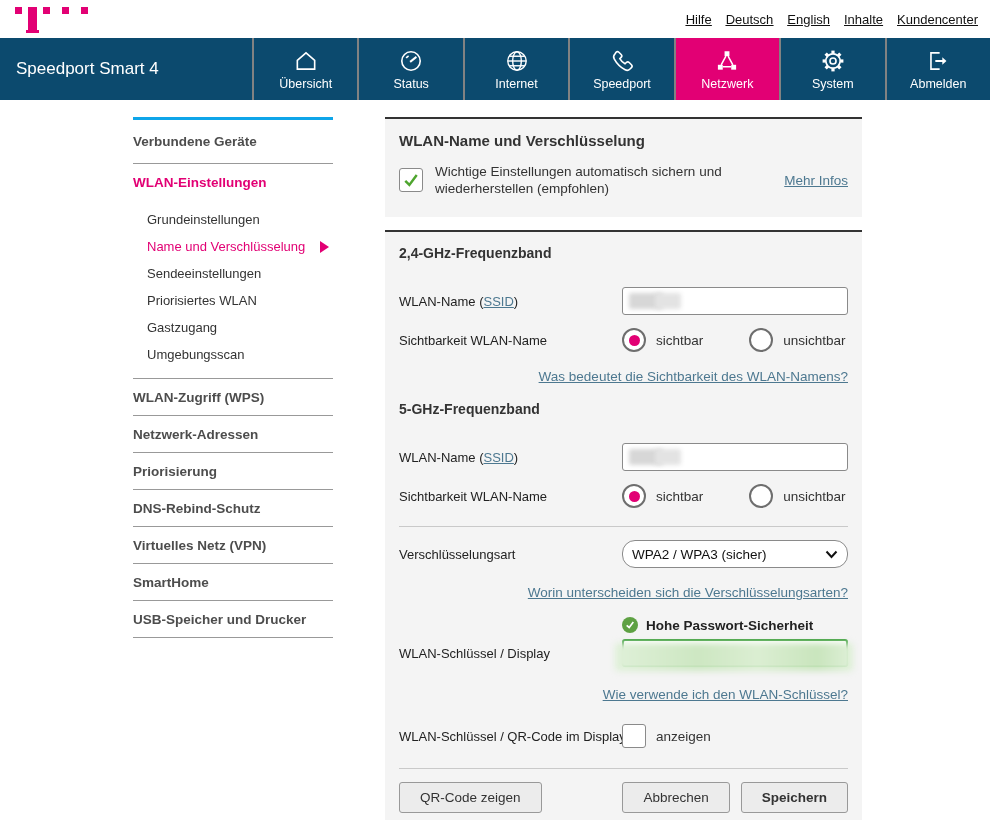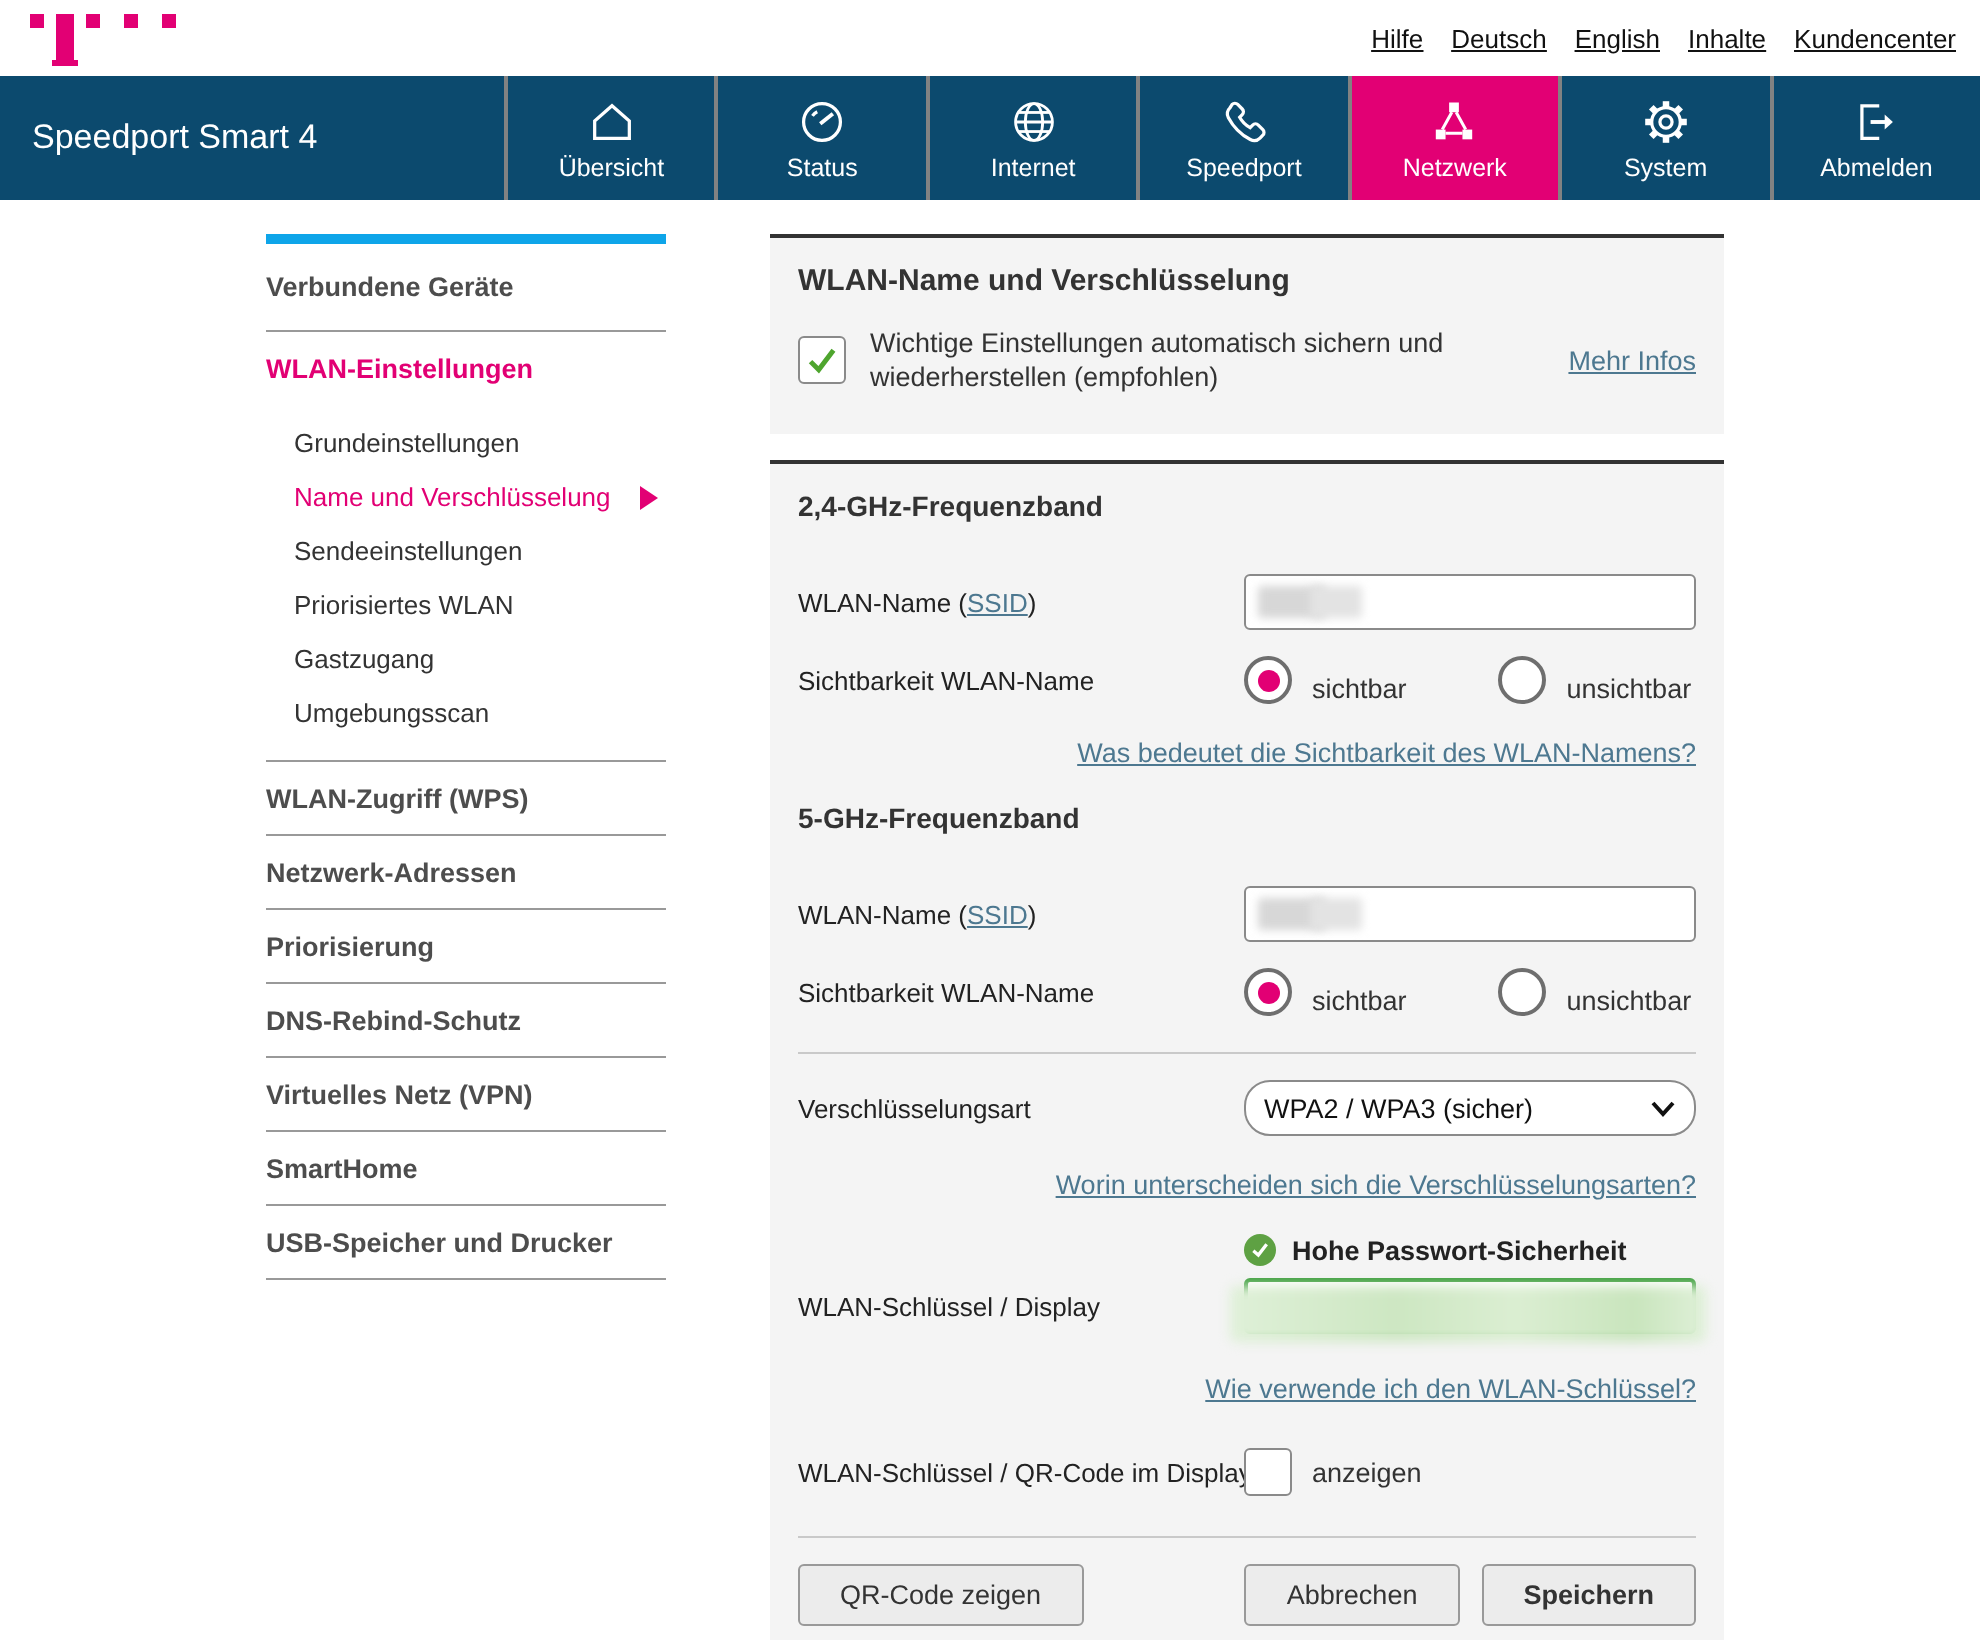--- a/index.html
+++ b/index.html
@@ -23,21 +23,21 @@
   .nav-title { width: 252px; display: flex; align-items: center; padding-left: 16px;
     color: #fff; font-size: 17px; }
   .tab { flex: 1; border-left: 2px solid #828282; display: flex; flex-direction: column;
     align-items: center; justify-content: center; gap: 3px; color: #fff; cursor: pointer; }
   .tab.active { background: #e20074; }
   .tab svg { display: block; }
   .tab .tlabel { font-size: 12.5px; }
 
   
   .content { position: relative; }
-  .sidebar { position: absolute; left: 133px; top: 17px; width: 200px; border-top: 5px solid #0ea5e9; }
+  .sidebar { position: absolute; left: 133px; top: 17px; width: 200px; border-top: 3px solid #0ea5e9; }
   .snav-item { display: flex; align-items: center; height: 36px; font-size: 13.5px;
     font-weight: bold; color: #4d4d4d; cursor: pointer; }
   .snav-item.first { height: 43px; }
   .snav-item.active { color: #e20074; }
   .snav-sub { display: flex; align-items: center; height: 27px; padding-left: 14px;
     font-size: 13px; font-weight: normal; color: #333; cursor: pointer; }
   .snav-sub.active { color: #e20074; }
   .snav-sub .arrow { margin-left: auto; margin-right: 4px; width: 0; height: 0;
     border-left: 9px solid #e20074; border-top: 6px solid transparent; border-bottom: 6px solid transparent; }
   .sdiv { border-top: 1px solid #999; }
@@ -57,21 +57,21 @@
   .moreinfo { margin-left: auto; font-size: 13.5px; white-space: nowrap; }
 
   .frow { display: flex; align-items: center; }
   .flabel { width: 223px; flex-shrink: 0; font-size: 13px; color: #222; white-space: nowrap; }
   .input { width: 230px; height: 28px; background: #fff; border: 1px solid #8a8a8a;
     border-radius: 3px; display: flex; align-items: center; padding: 0 6px; position: relative; overflow: hidden; }
   .blob { height: 16px; border-radius: 2px; filter: blur(2px); }
   .blob.g1 { width: 34px; background: #d7d7d7; }
   .blob.g2 { width: 26px; background: #e3e3e3; margin-left: -8px; }
 
-  .radios { display: flex; align-items: flex-end; gap: 10px; }
+  .radios { display: flex; align-items: center; gap: 10px; }
   .radio { width: 24px; height: 24px; border: 2px solid #6e6e6e; border-radius: 50%;
     background: #fff; display: flex; align-items: center; justify-content: center; cursor: pointer; flex-shrink: 0; }
   .radio .dotin { width: 11px; height: 11px; border-radius: 50%; background: #e20074; }
   .rlabel { font-size: 13.5px; margin-right: 36px; }
   .rlabel.last { margin-right: 0; }
 
   .helprow { text-align: right; font-size: 13.5px; }
 
   .hdiv { border-top: 1px solid #c9c9c9; }
 

